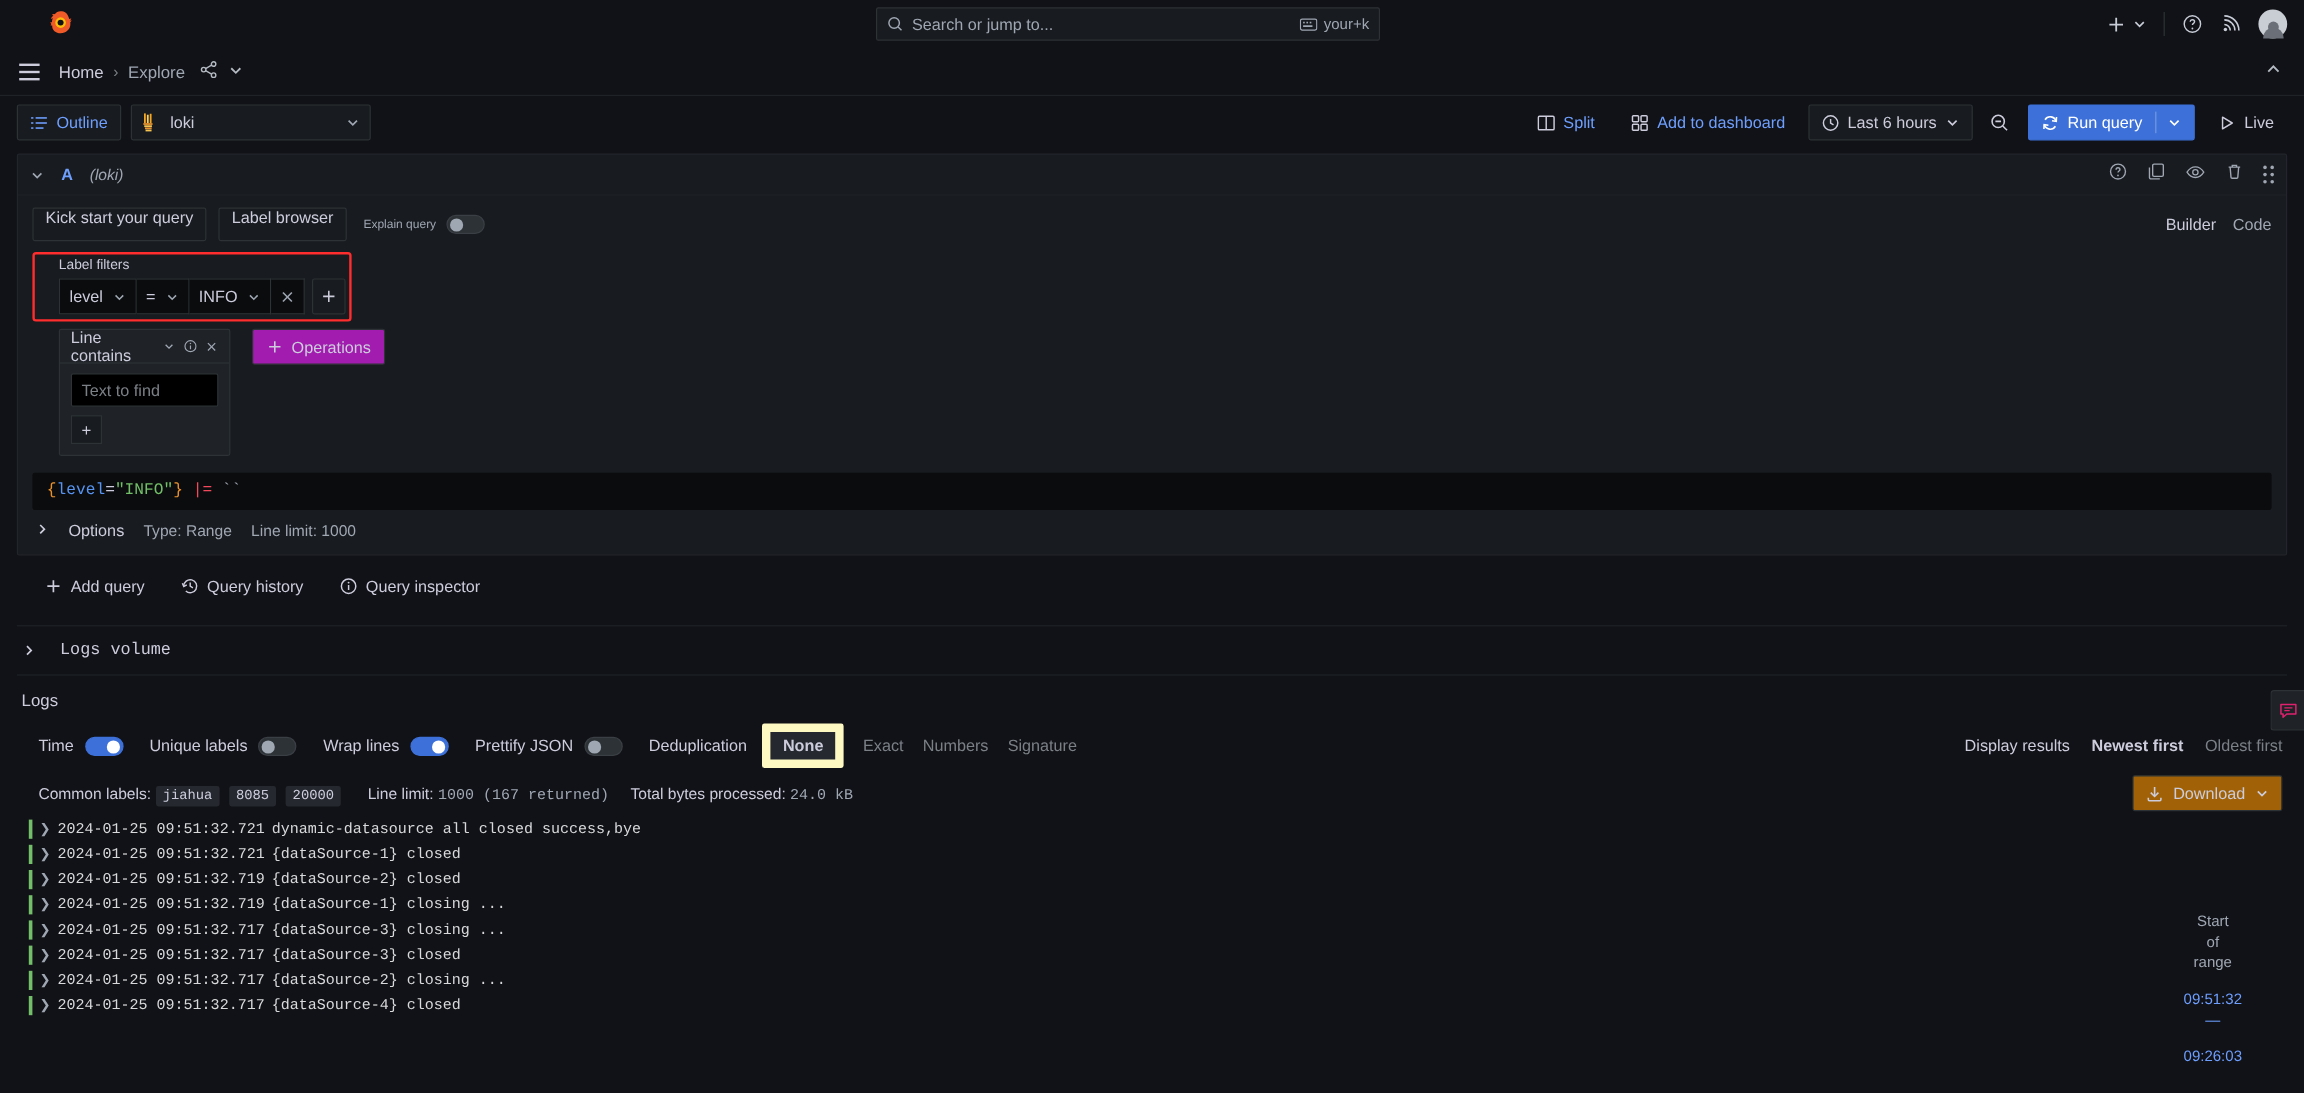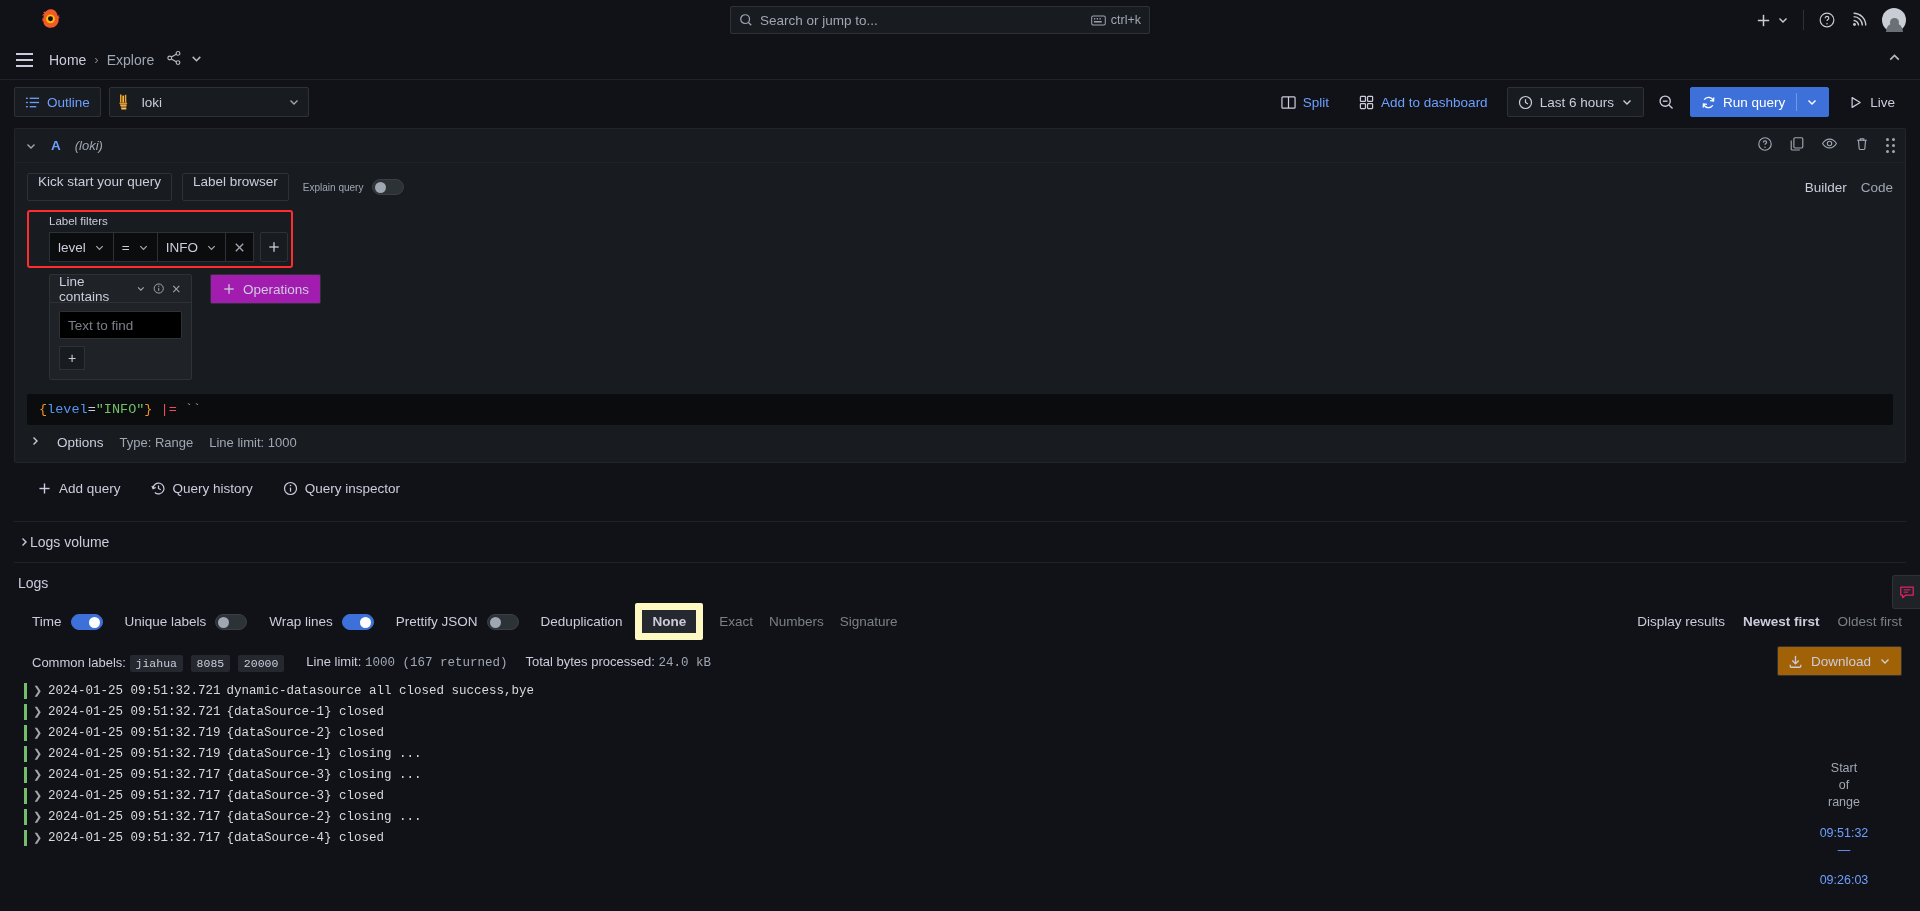--- a/index.html
+++ b/index.html
@@ -179,22 +179,22 @@
     font-size: 13px; color: #9fa7b3;
   }
   .opts-row .ttl { color: #ccccdc; font-weight: 500; font-size: 13.5px; }
 
   
   .qactions { display: flex; align-items: center; gap: 8px; padding: 10px 26px 14px 26px; }
 
   
   .logs-volume {
     border-top: 1px solid #1f2226; border-bottom: 1px solid #1f2226;
-    margin: 4px 14px 0 14px; padding: 12px 4px; display: flex; align-items: center; gap: 0;
-    font-size: 14px; color: #ccccdc; cursor: pointer;
+    margin: 4px 14px 0 14px; padding: 12px 4px; display: flex; align-items: center; gap: 20px;
+    font-size: 14px; color: #ccccdc; cursor: pointer; font-family: Liberation Mono, monospace;
   }
   .logs-title { padding: 12px 18px 6px 18px; font-size: 14px; color: #ccccdc; }
 
   
   .logs-controls {
     display: flex; align-items: center; gap: 22px; padding: 6px 18px 0 32px;
     position: relative; font-size: 13.5px;
   }
   .ctl { display: flex; align-items: center; gap: 9px; color: #ccccdc; }
   .dedup-group { display: flex; align-items: center; gap: 16px; margin-left: 4px; }
@@ -270,21 +270,21 @@
     </svg>
     <span class="ph">Search or jump to...</span>
     <span class="kbd">
       <svg width="15" height="11" viewBox="0 0 16 12">
         <rect x="0.6" y="1" width="14.8" height="10" rx="1.6" fill="none" stroke="#9fa7b3" stroke-width="1.1"></rect>
         <rect x="3" y="3.4" width="1.5" height="1.5" fill="#9fa7b3"></rect>
         <rect x="6" y="3.4" width="1.5" height="1.5" fill="#9fa7b3"></rect>
         <rect x="9" y="3.4" width="1.5" height="1.5" fill="#9fa7b3"></rect>
         <rect x="3" y="6.6" width="8.5" height="1.6" fill="#9fa7b3"></rect>
       </svg>
-      <span>ctrl+k</span>
+      <span>your+k</span>
     </span>
   </div>
 
   <div class="top-right">
     <div class="tr-ico">
       <svg width="17" height="17" viewBox="0 0 18 18">
         <line x1="9" y1="3" x2="9" y2="15" stroke="#c7ccd6" stroke-width="1.6"></line>
         <line x1="3" y1="9" x2="15" y2="9" stroke="#c7ccd6" stroke-width="1.6"></line>
       </svg>
       <svg width="12" height="12" viewBox="0 0 12 12" style="margin-left:5px">

